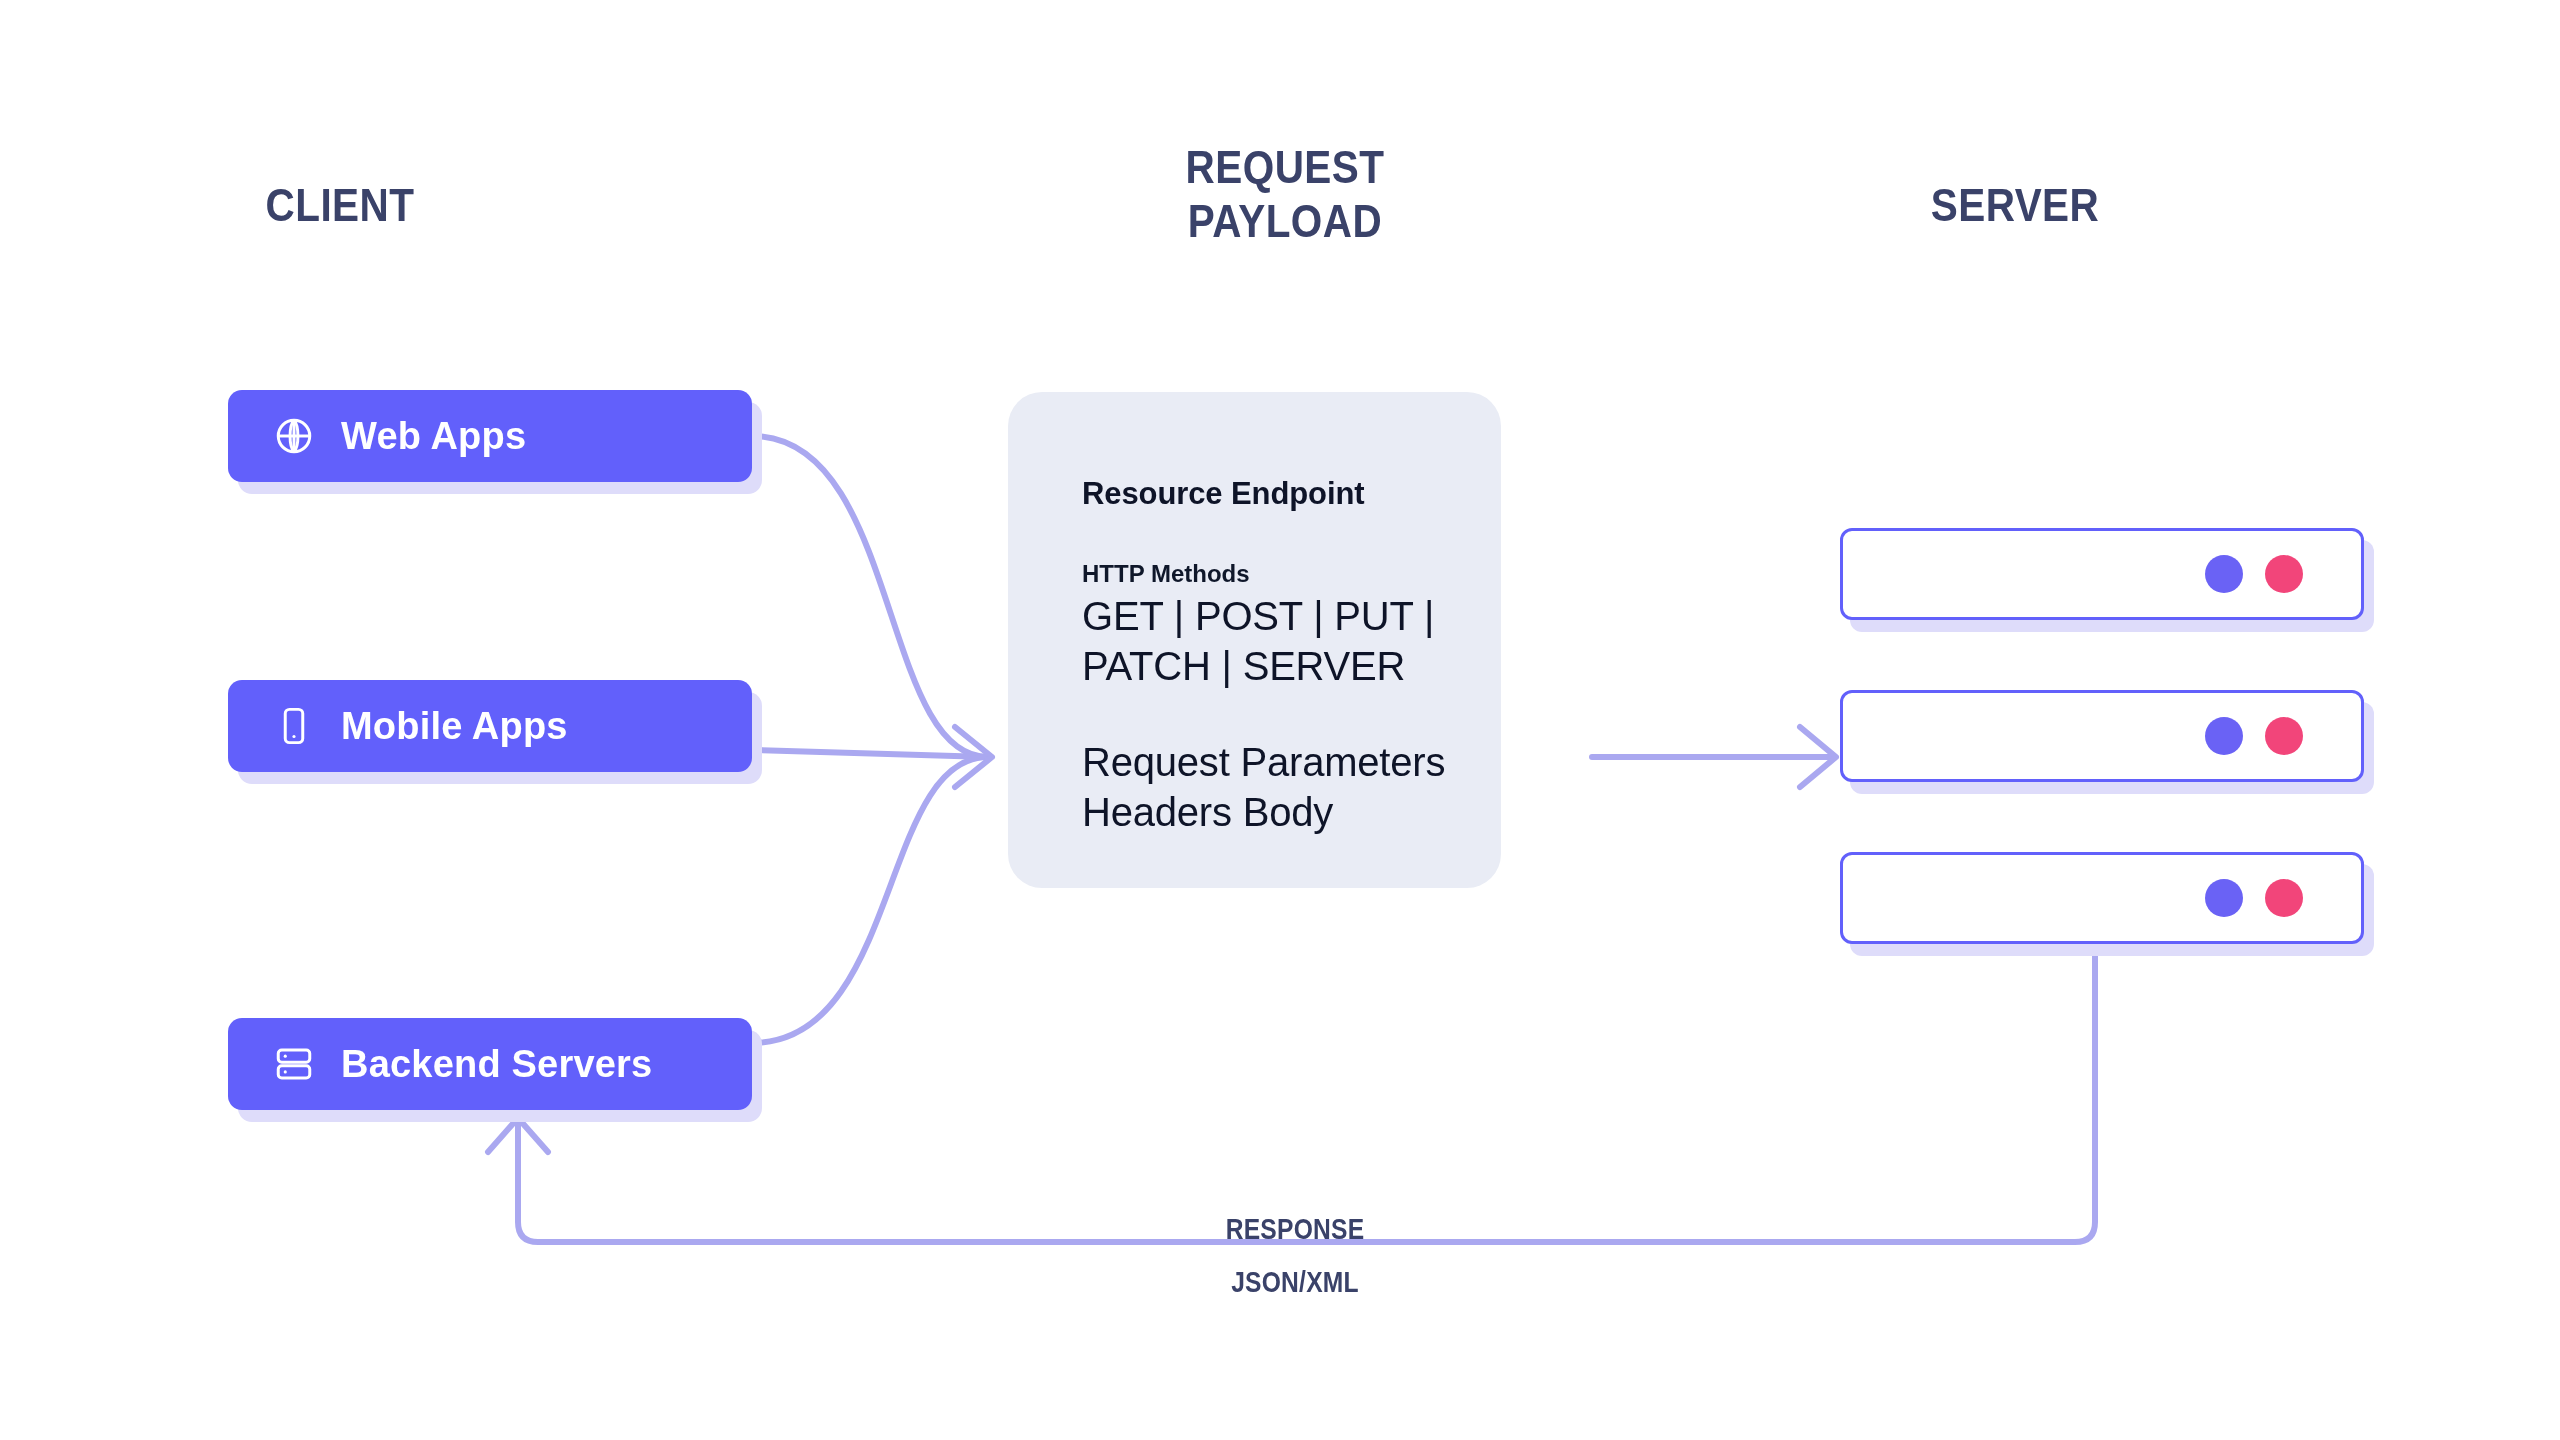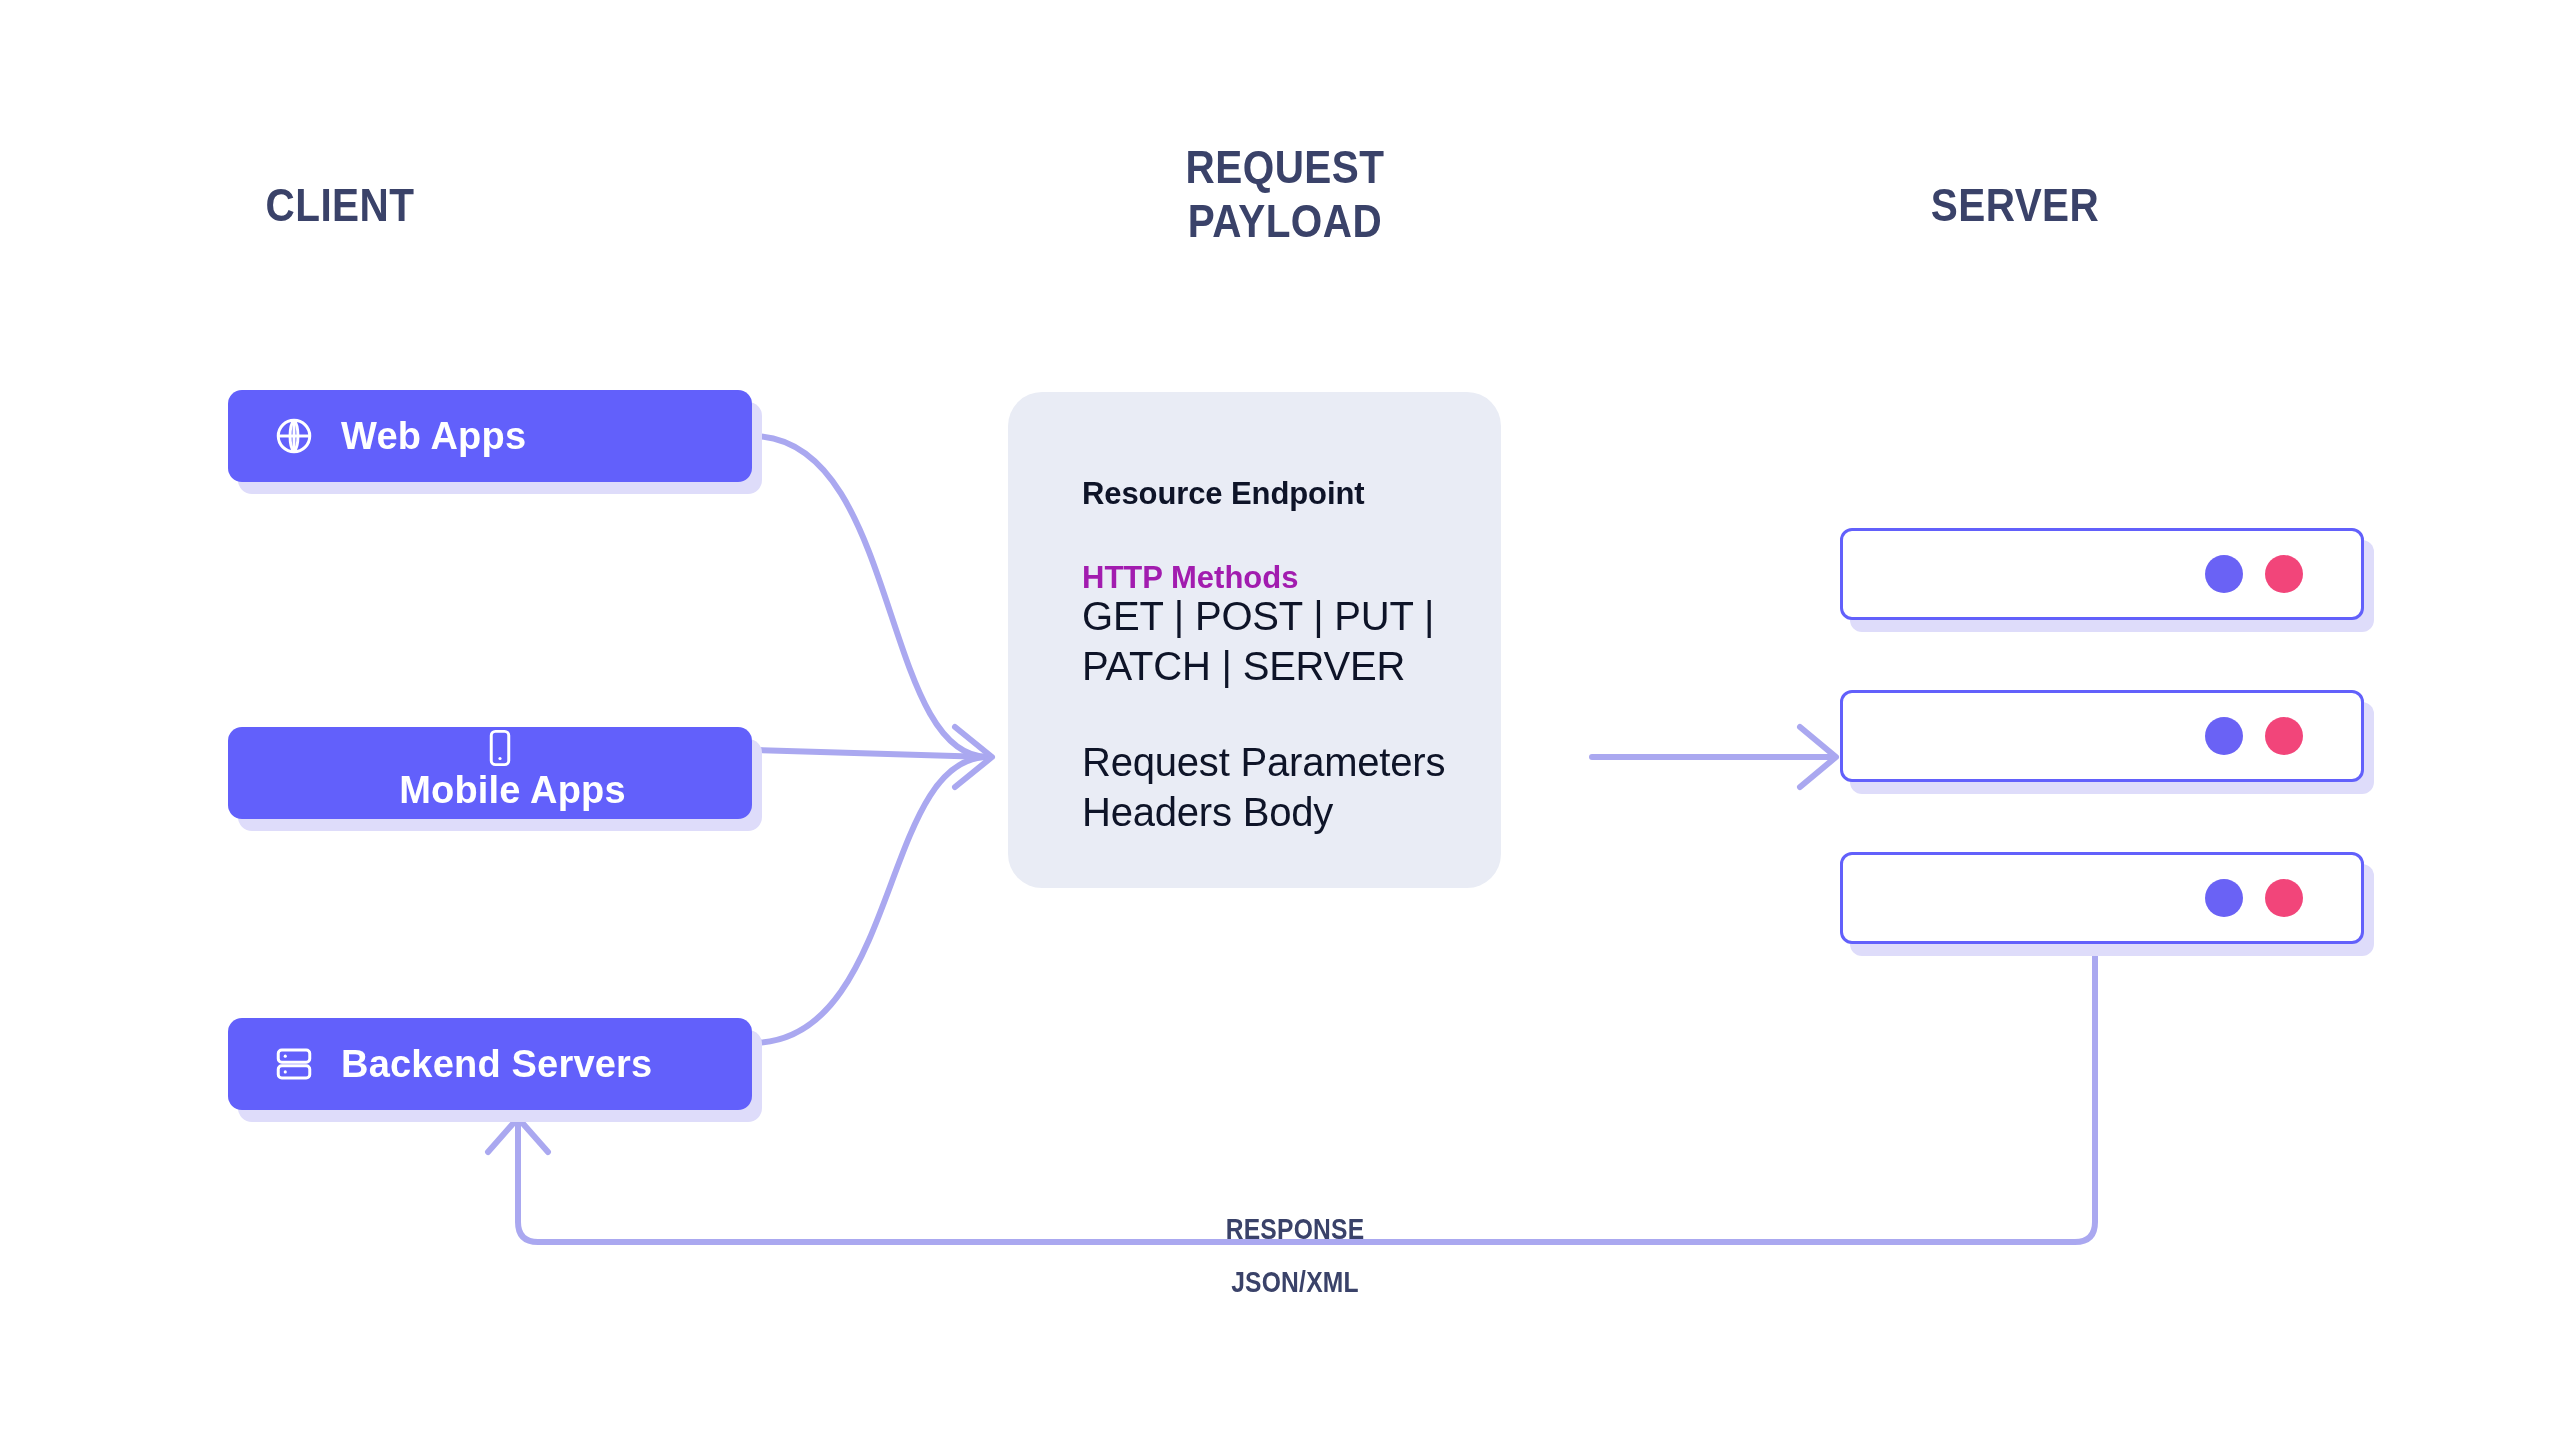--- a/index.html
+++ b/index.html
@@ -72,21 +72,21 @@
     margin-right: 26px;
     display: block;
   }
   .pill .pill-label {
     font-size: 38px;
     font-weight: 700;
     letter-spacing: 0.2px;
     white-space: nowrap;
   }
   #pill-web     { left: 228px; top: 390px; }
-  #pill-mobile  { left: 228px; top: 727px; flex-direction: column; }
+  #pill-mobile  { left: 228px; top: 680px; }
   #pill-backend { left: 228px; top: 1018px; }
 
   
   #payload-card {
     position: absolute;
     left: 1008px;
     top: 392px;
     width: 493px;
     height: 496px;
     background: #e9ecf5;
@@ -95,24 +95,24 @@
     padding: 84px 0 0 74px;
   }
   #payload-title {
     font-size: 31px;
     font-weight: 700;
     color: #0e1428;
     letter-spacing: -0.1px;
     margin-bottom: 48px;
   }
   #payload-methods-label {
-    font-size: 31px;
-    font-weight: 700;
-    color: #a21caf;
-    margin-bottom: 0;
+    font-size: 24px;
+    font-weight: 700;
+    color: #0f172a;
+    margin-bottom: 8px;
   }
   .payload-line {
     font-size: 40px;
     font-weight: 400;
     color: #0e1428;
     line-height: 1.0;
     margin-bottom: 10px;
     letter-spacing: -0.2px;
   }
   #payload-gap { height: 46px; }

